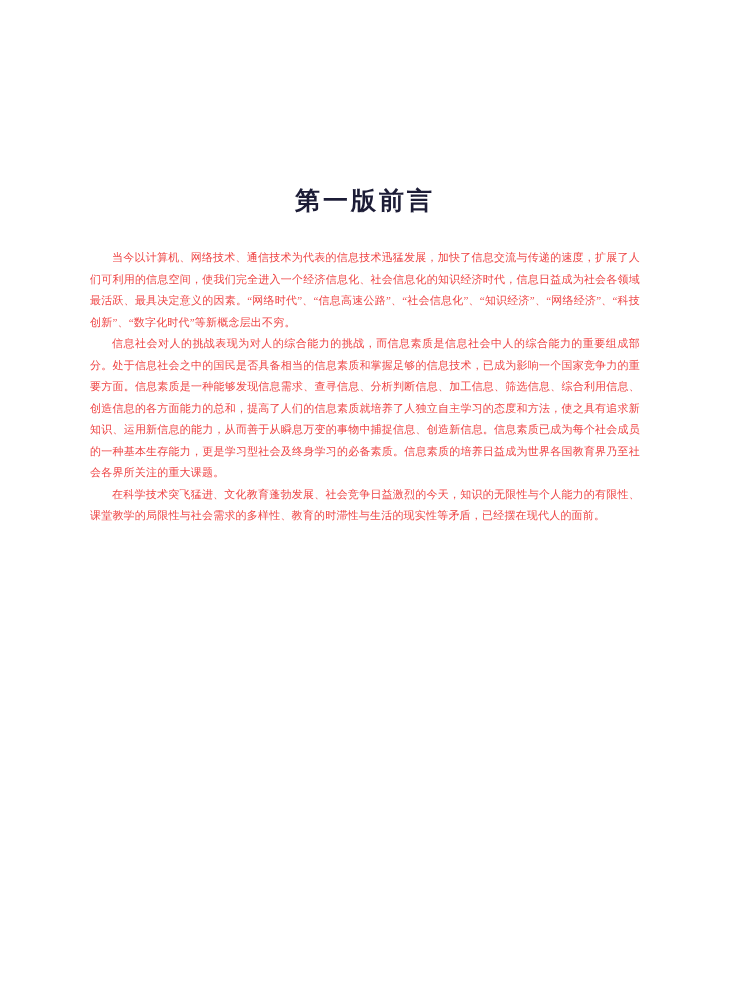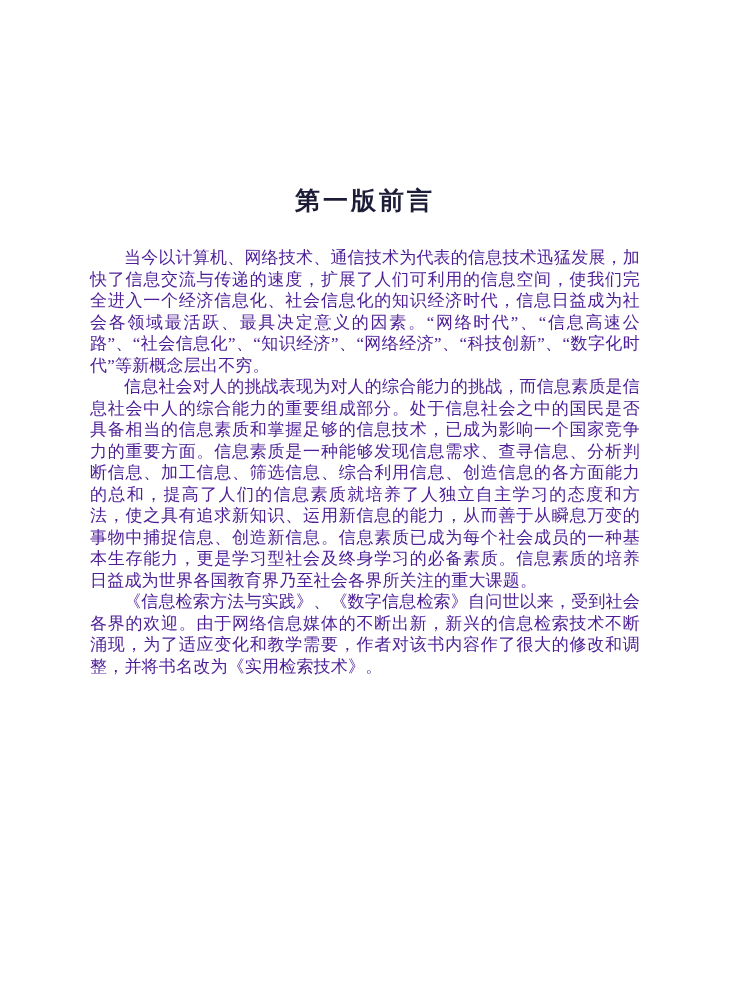--- a/index.html
+++ b/index.html
@@ -23,32 +23,32 @@
     margin: 0 0 30px 0;
     text-align: center;
     font-size: 25px;
     font-weight: bold;
     letter-spacing: 3px;
     color: #1c1c36;
   }
   .doc-body p {
     margin: 0;
     padding: 0;
-    font-size: 17px;
+    font-size: 11px;
     line-height: 21.5px;
     text-align: justify;
     text-indent: 2em;
     letter-spacing: 0.2px;
-    color: #4c1d95;
+    color: #ef4444;
   }
 </style>
 </head>
 <body>
 
 <div class="page">
   <h1 class="doc-title">第一版前言</h1>
 
   <div class="doc-body">
     <p>当今以计算机、网络技术、通信技术为代表的信息技术迅猛发展，加快了信息交流与传递的速度，扩展了人们可利用的信息空间，使我们完全进入一个经济信息化、社会信息化的知识经济时代，信息日益成为社会各领域最活跃、最具决定意义的因素。“网络时代”、“信息高速公路”、“社会信息化”、“知识经济”、“网络经济”、“科技创新”、“数字化时代”等新概念层出不穷。</p>
     <p>信息社会对人的挑战表现为对人的综合能力的挑战，而信息素质是信息社会中人的综合能力的重要组成部分。处于信息社会之中的国民是否具备相当的信息素质和掌握足够的信息技术，已成为影响一个国家竞争力的重要方面。信息素质是一种能够发现信息需求、查寻信息、分析判断信息、加工信息、筛选信息、综合利用信息、创造信息的各方面能力的总和，提高了人们的信息素质就培养了人独立自主学习的态度和方法，使之具有追求新知识、运用新信息的能力，从而善于从瞬息万变的事物中捕捉信息、创造新信息。信息素质已成为每个社会成员的一种基本生存能力，更是学习型社会及终身学习的必备素质。信息素质的培养日益成为世界各国教育界乃至社会各界所关注的重大课题。</p>
-    <p>《信息检索方法与实践》、《数字信息检索》自问世以来，受到社会各界的欢迎。由于网络信息媒体的不断出新，新兴的信息检索技术不断涌现，为了适应变化和教学需要，作者对该书内容作了很大的修改和调整，并将书名改为《实用检索技术》。</p>
+    <p>在科学技术突飞猛进、文化教育蓬勃发展、社会竞争日益激烈的今天，知识的无限性与个人能力的有限性、课堂教学的局限性与社会需求的多样性、教育的时滞性与生活的现实性等矛盾，已经摆在现代人的面前。</p>
   </div>
 </div>
 
 </body></html>

